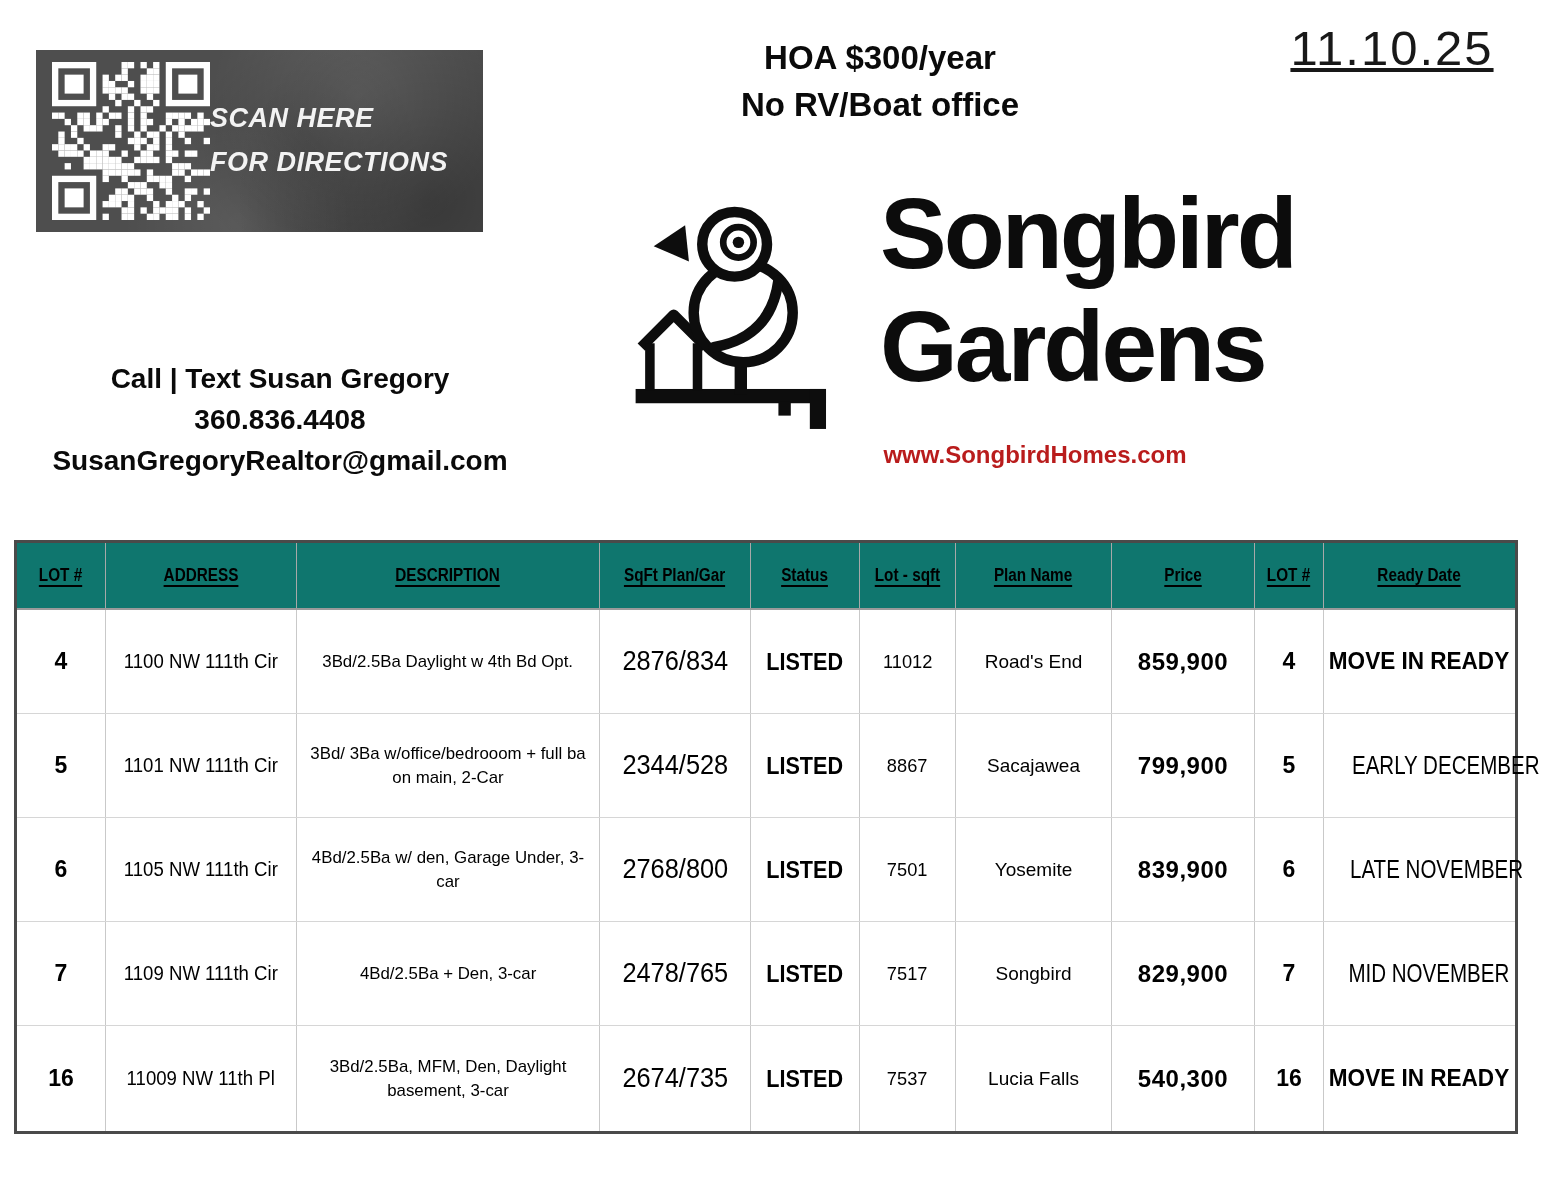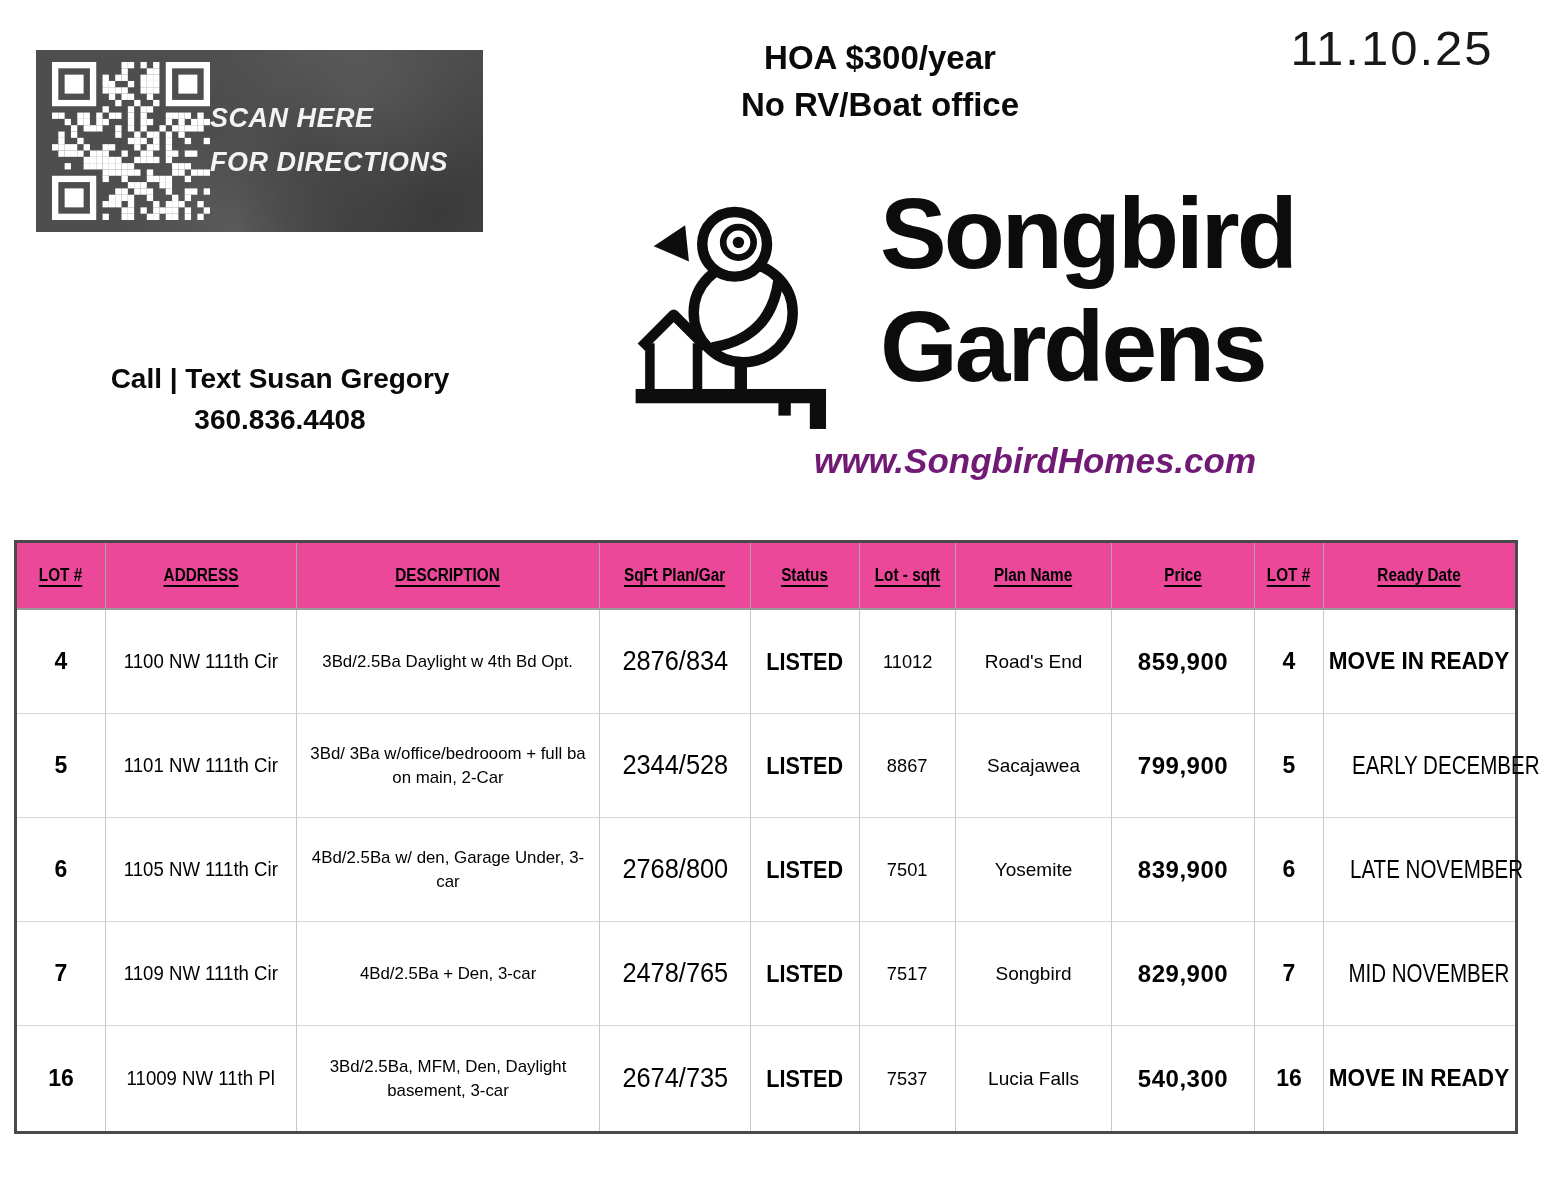--- a/index.html
+++ b/index.html
@@ -15,42 +15,42 @@
       radial-gradient(circle at 60% 55%, rgba(0,0,0,0.15), transparent 40%);
     display:flex;align-items:center;}
   .qr-wrap{margin-left:16px;width:158px;height:158px;flex:0 0 auto;}
   .qr-text{flex:1;text-align:left;color:#f3f3f3;font-style:italic;font-weight:bold;
     font-size:27px;line-height:1.62;letter-spacing:0.5px;padding-right:8px;white-space:nowrap;}
 
   
   .hoa{position:absolute;left:620px;top:34px;width:520px;text-align:center;
     font-weight:bold;font-size:33px;line-height:1.43;color:#0a0a0a;}
   .date{position:absolute;left:1252px;top:20px;width:280px;text-align:center;
-    font-size:49px;font-weight:400;letter-spacing:2px;color:#181818;}
+    font-size:49px;font-weight:400;letter-spacing:2px;color:#181818;text-decoration:underline;}
 
   
   .contact{position:absolute;left:10px;top:318px;width:540px;text-align:center;
     font-weight:bold;font-size:28px;line-height:1.47;color:#0a0a0a;margin-top:40px;}
 
   
   .logo{position:absolute;left:628px;top:185px;display:flex;align-items:flex-start;}
   .bird{width:238px;height:248px;flex:0 0 auto;}
   .brand-name{margin-left:14px;margin-top:-8px;font-size:100px;font-weight:800;
     line-height:1.13;letter-spacing:-3px;color:#0c0c0c;white-space:nowrap;}
   .website{position:absolute;left:750px;top:441px;width:570px;text-align:center;
-    font-size:35px;font-weight:bold;color:#701a75;font-style:italic;}
+    font-size:24px;font-weight:bold;color:#b91c1c;}
 
   
   table.listings{position:absolute;left:14px;top:540px;width:1502px;border-collapse:collapse;
     table-layout:fixed;border:3px solid #4a4a4a;background:#fff;}
   col.col-lot{width:90px}  col.col-address{width:191px} col.col-description{width:303px}
   col.col-sqft{width:151px} col.col-status{width:109px} col.col-lot_sqft{width:96px}
   col.col-plan{width:156px} col.col-price{width:143px}  col.col-lot2{width:69px}
   col.col-ready{width:193px}
-  thead th{background:#ec4899;height:65px;border-right:1px solid #a8a8a8;
+  thead th{background:#0f766e;height:65px;border-right:1px solid #a8a8a8;
     border-bottom:2px solid #9a9a9a;border-top:1px solid #6f6f6f;
     text-align:center;vertical-align:middle;padding:0;}
   .th-label{display:inline-block;font-size:18px;font-weight:bold;white-space:nowrap;
     text-decoration:underline;text-decoration-thickness:2px;text-underline-offset:4px;
     transform:scaleX(0.85);transform-origin:center;}
   tbody td{border-right:1px solid #c9c9c9;border-bottom:1px solid #d6d6d6;
     height:103px;text-align:center;vertical-align:middle;padding:0 3px;background:#fff;}
   tbody tr:last-child td{height:105px;}
   .cell-text{display:inline-block;transform-origin:center;}
   td.col-lot .cell-text, td.col-lot2 .cell-text{font-weight:bold;font-size:23px;}
@@ -301,20 +301,21 @@
   <div class="hoa">
     <div>HOA $300/year</div>
     <div>No RV/Boat office</div>
   </div>
 
   <div class="date">11.10.25</div>
 
   <div class="contact">
     <div>Call | Text Susan Gregory</div>
     <div>360.836.4408</div>
+    <div>SusanGregoryRealtor@gmail.com</div>
   </div>
 
   <div class="logo">
     <svg class="bird" viewBox="0 0 250 260" xmlns="http://www.w3.org/2000/svg">
 
       <rect x="8" y="214" width="200" height="15" fill="#0d0d0d"></rect>
       <rect x="158" y="227" width="13" height="15" fill="#0d0d0d"></rect>
       <rect x="191" y="214" width="17" height="42" fill="#0d0d0d"></rect>
 
       <path d="M14,170 L48,136 L82,170" fill="none" stroke="#0d0d0d" stroke-width="11" stroke-linejoin="round"></path>

